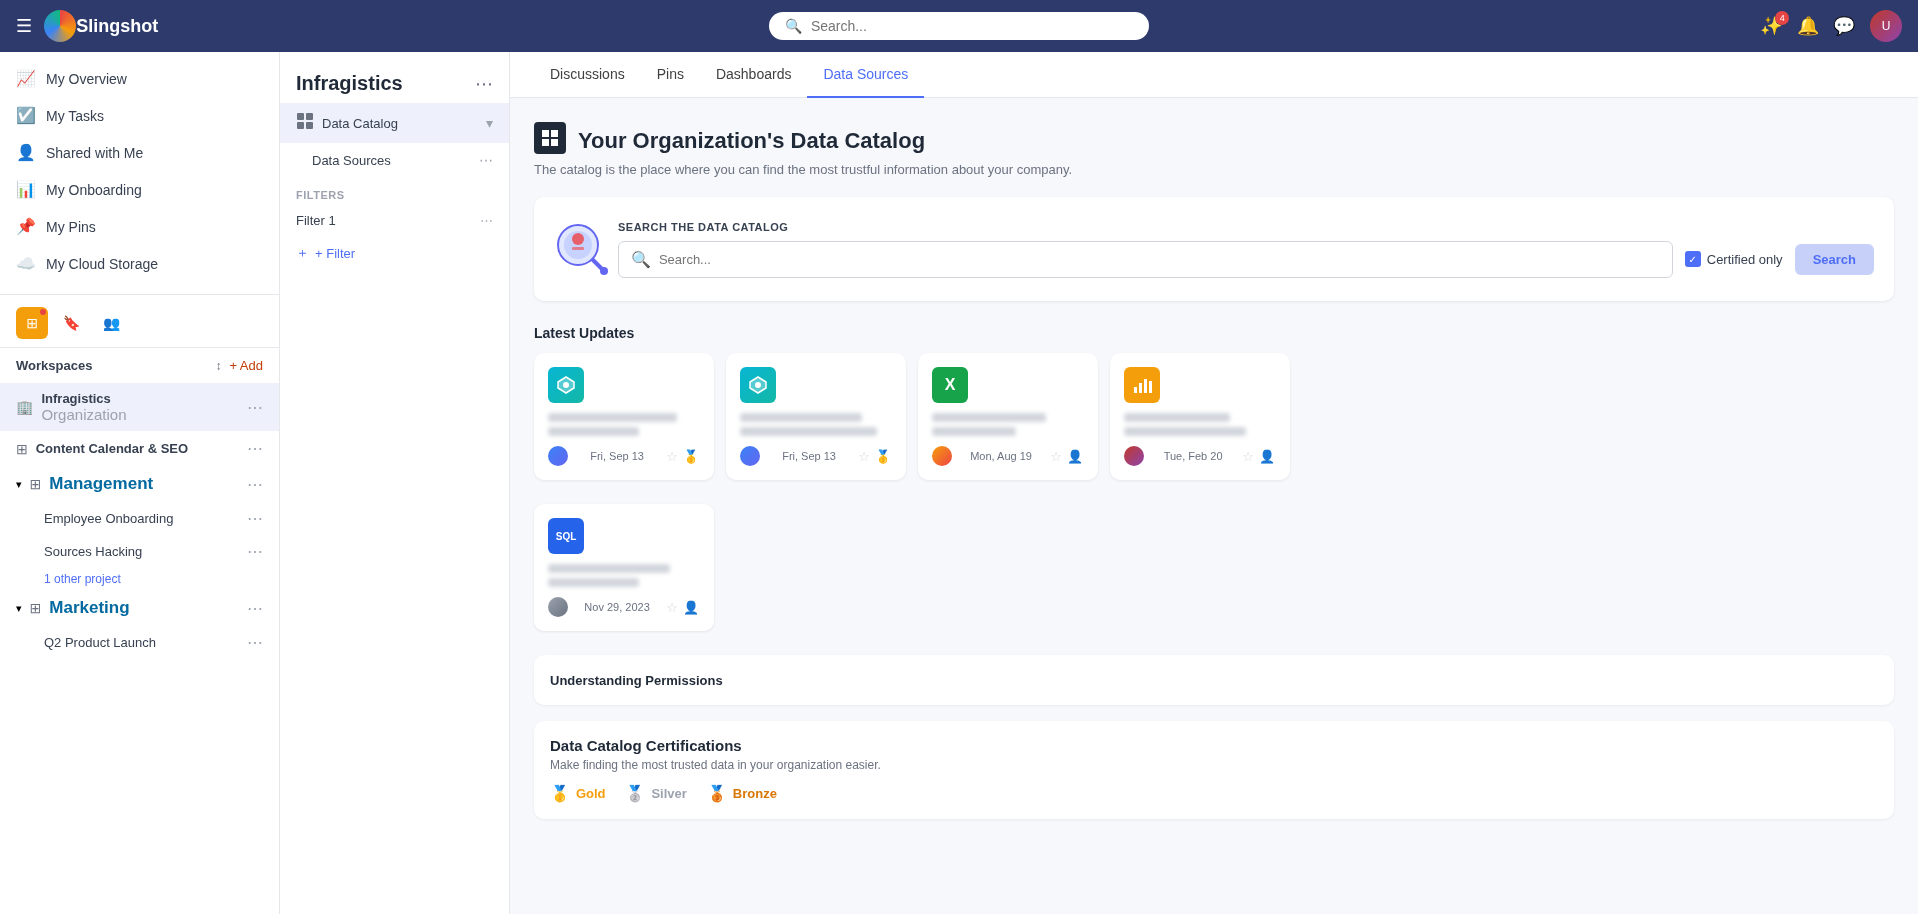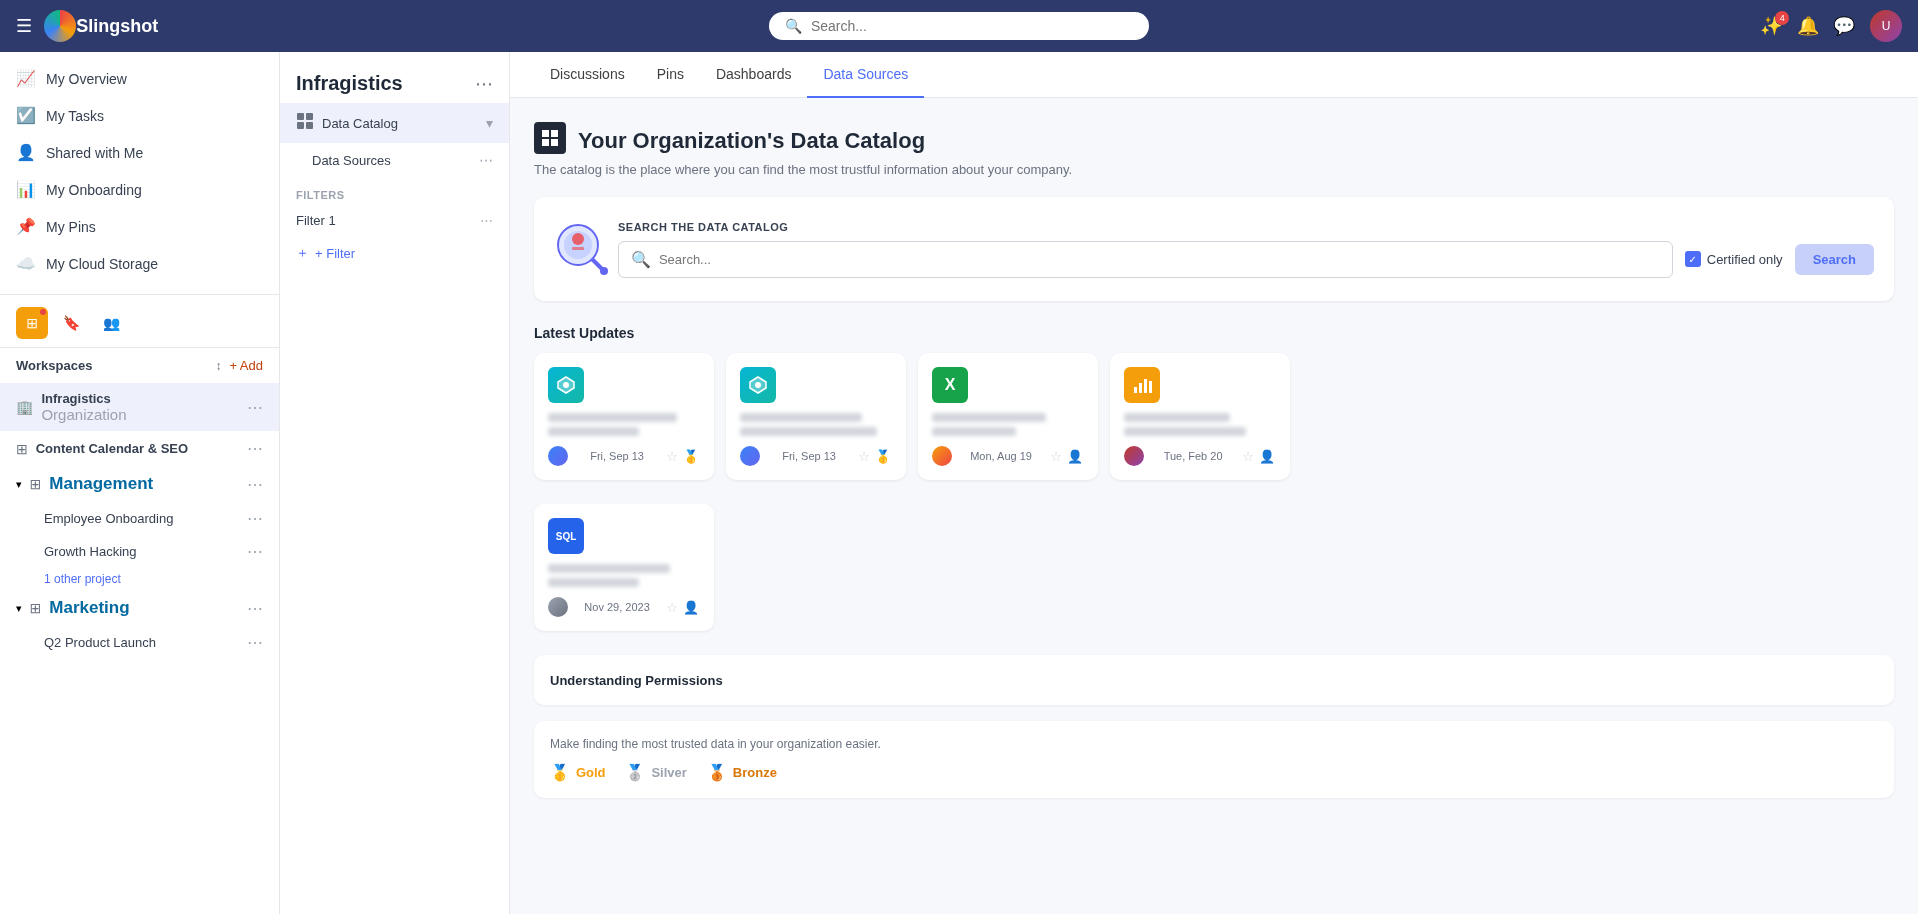--- a/index.html
+++ b/index.html
@@ -495,21 +495,21 @@
       <span style="font-size:11px;">▾</span>
       <span class="ws-icon">⊞</span>
       <span class="ws-section-name">Management</span>
       <span class="ws-more">⋯</span>
     </div>
     <div class="ws-child">
       <span>Employee Onboarding</span>
       <span class="ws-child-more">⋯</span>
     </div>
     <div class="ws-child">
-      <span>Growth Hacking</span>
+      <span>Sources Hacking</span>
       <span class="ws-child-more">⋯</span>
     </div>
     <div class="ws-link">1 other project</div>
 
     <div class="ws-section-header">
       <span style="font-size:11px;">▾</span>
       <span class="ws-icon">⊞</span>
       <span class="ws-section-name">Marketing</span>
       <span class="ws-more">⋯</span>
     </div>
@@ -726,20 +726,21 @@
             </div>
           </div>
         </div>
       </div>
 
       <div class="understanding-section">
         <span class="understanding-title">Understanding Permissions</span>
       </div>
 
       <div class="certifications-section">
+        <div class="cert-title">Data Catalog Certifications</div>
         <div class="cert-desc">Make finding the most trusted data in your organization easier.</div>
         <div class="cert-badges">
           <div class="cert-badge cert-gold">
             <span class="cert-icon">🥇</span>
             <span>Gold</span>
           </div>
           <div class="cert-badge cert-silver">
             <span class="cert-icon">🥈</span>
             <span>Silver</span>
           </div>

